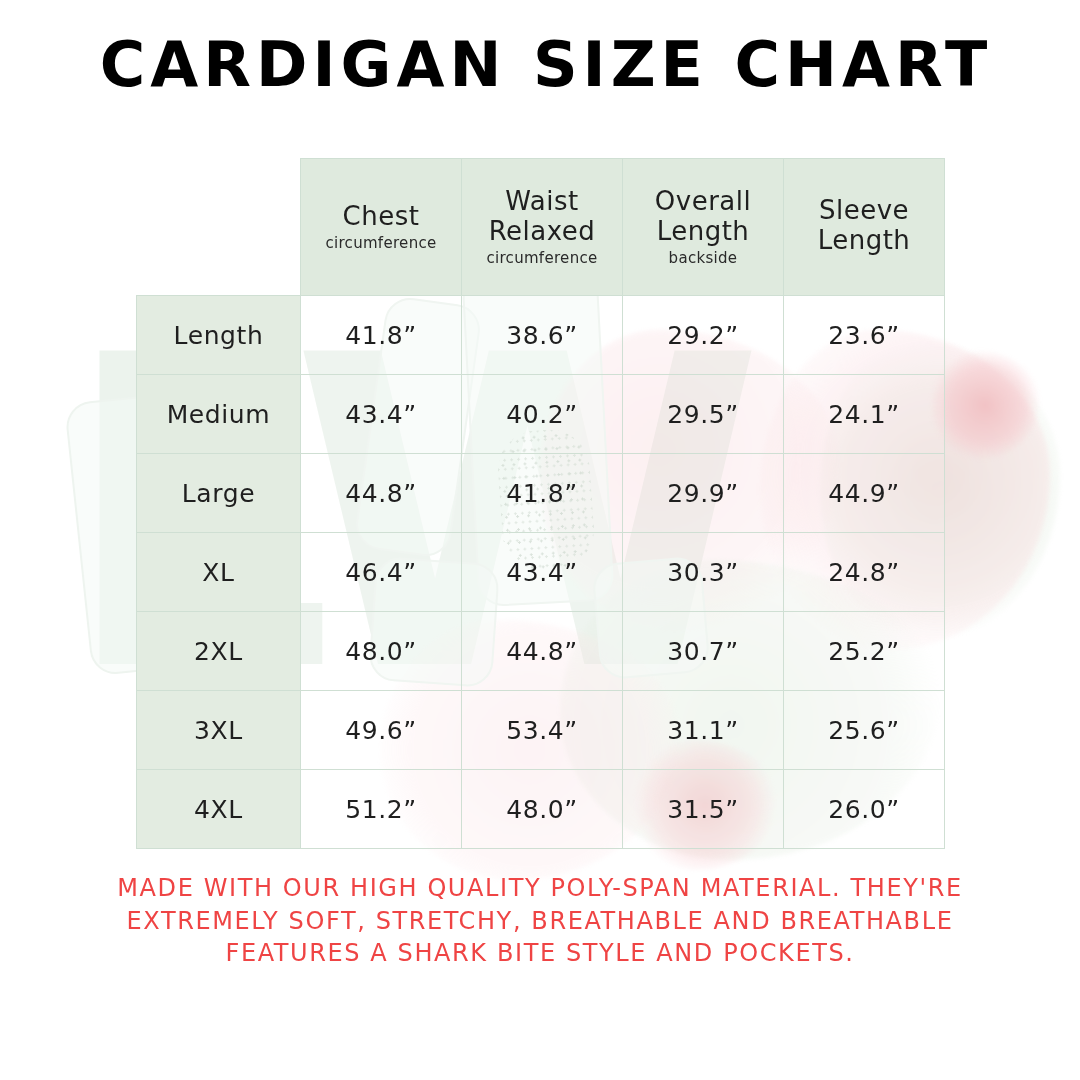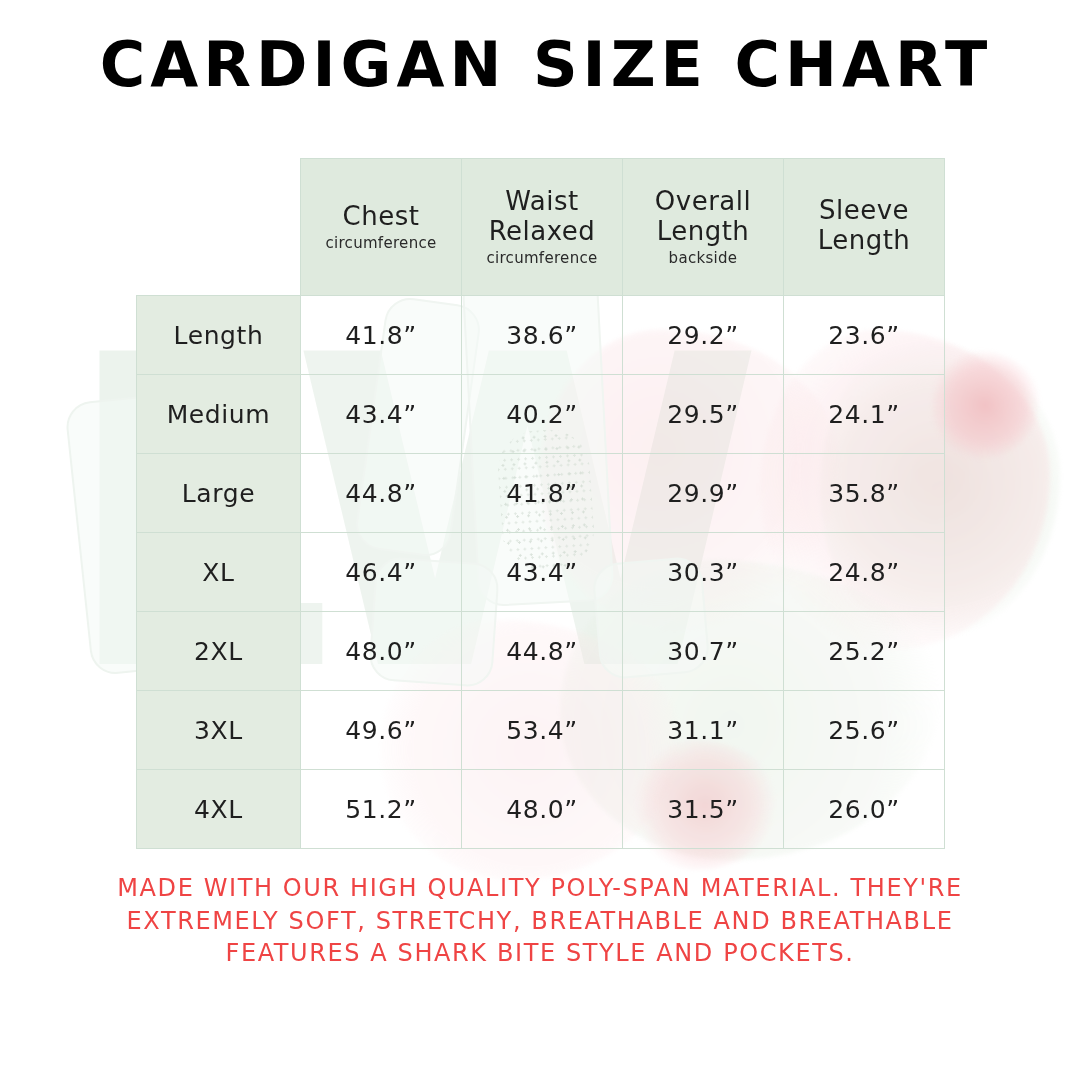--- a/index.html
+++ b/index.html
@@ -257,21 +257,21 @@
         <td class="value">43.4”</td>
         <td class="value">40.2”</td>
         <td class="value">29.5”</td>
         <td class="value">24.1”</td>
       </tr>
       <tr>
         <td class="row-label">Large</td>
         <td class="value">44.8”</td>
         <td class="value">41.8”</td>
         <td class="value">29.9”</td>
-        <td class="value">35.8”</td>
+        <td class="value">44.9”</td>
       </tr>
       <tr>
         <td class="row-label">XL</td>
         <td class="value">46.4”</td>
         <td class="value">43.4”</td>
         <td class="value">30.3”</td>
         <td class="value">24.8”</td>
       </tr>
       <tr>
         <td class="row-label">2XL</td>

